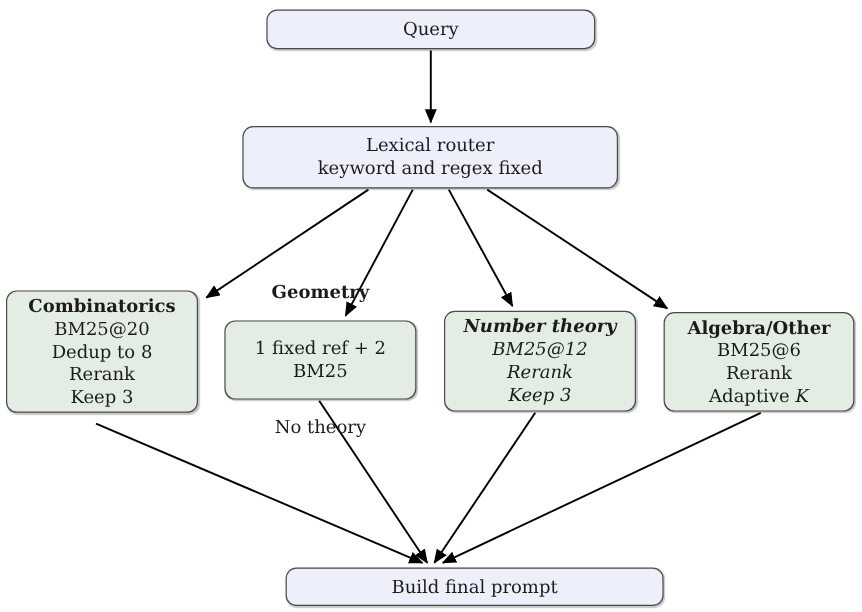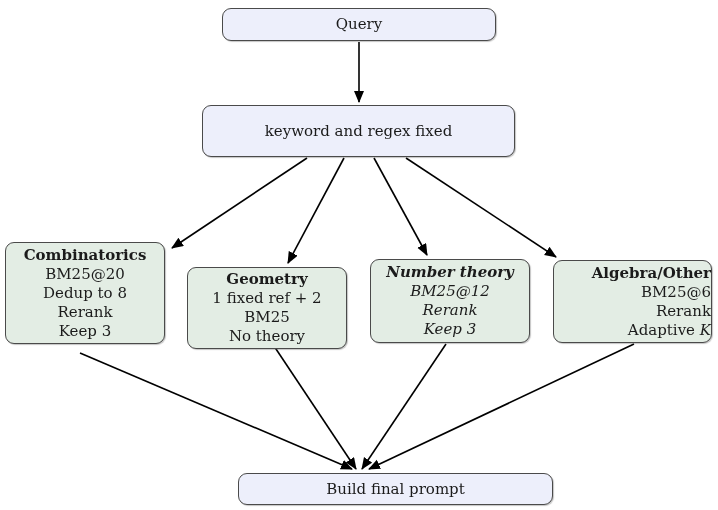--- a/index.html
+++ b/index.html
@@ -34,23 +34,23 @@
   }
   .lavender { background: #edeffb; }
   .green    { background: #e3ede4; }
   .node-title { font-weight: bold; }
   .node-line i { font-style: italic; }
 
   
   .node-query         { left: 222px; top:   8px; width: 274px; height: 33px; align-items: center; }
   .node-router        { left: 202px; top: 105px; width: 313px; height: 52px; }
   .node-combinatorics { left:   5px; top: 242px; width: 160px; height: 102px; }
-  .node-geometry      { left: 187px; top: 267px; width: 160px; height: 82px; }
+  .node-geometry      { left: 187px; top: 267px; width: 160px; height: 66px; gap: 28px; }
   .node-number-theory { left: 370px; top: 259px; width: 160px; height: 84px; font-style: italic; }
-  .node-algebra-other { left: 553px; top: 260px; width: 159px; height: 83px; align-items: flex-end; }
+  .node-algebra-other { left: 553px; top: 260px; width: 159px; height: 83px; }
   .node-build         { left: 202px; top: 473px; width: 315px; height: 32px; margin-left: 36px; }
 </style>
 </head>
 <body>
 
 <div class="canvas">
 
   <svg class="edges-layer" viewBox="0 0 718 510">
     <defs>
       <marker id="arrowhead" markerUnits="userSpaceOnUse" markerWidth="13" markerHeight="11" refX="11" refY="5" orient="auto">
@@ -66,20 +66,21 @@
     <line x1="266" y1="334" x2="356" y2="469" stroke="#000000" stroke-width="1.6" marker-end="url(#arrowhead)"></line>
     <line x1="446" y1="344" x2="362" y2="469" stroke="#000000" stroke-width="1.6" marker-end="url(#arrowhead)"></line>
     <line x1="634" y1="344" x2="369" y2="469" stroke="#000000" stroke-width="1.6" marker-end="url(#arrowhead)"></line>
   </svg>
 
   <div class="node lavender node-query">
     <div class="node-line">Query</div>
   </div>
 
   <div class="node lavender node-router">
+    <div class="node-line">Lexical router</div>
     <div class="node-line">keyword and regex fixed</div>
   </div>
 
   <div class="node green node-combinatorics">
     <div class="node-title">Combinatorics</div>
     <div class="node-line">BM25@20</div>
     <div class="node-line">Dedup to 8</div>
     <div class="node-line">Rerank</div>
     <div class="node-line">Keep 3</div>
   </div>

